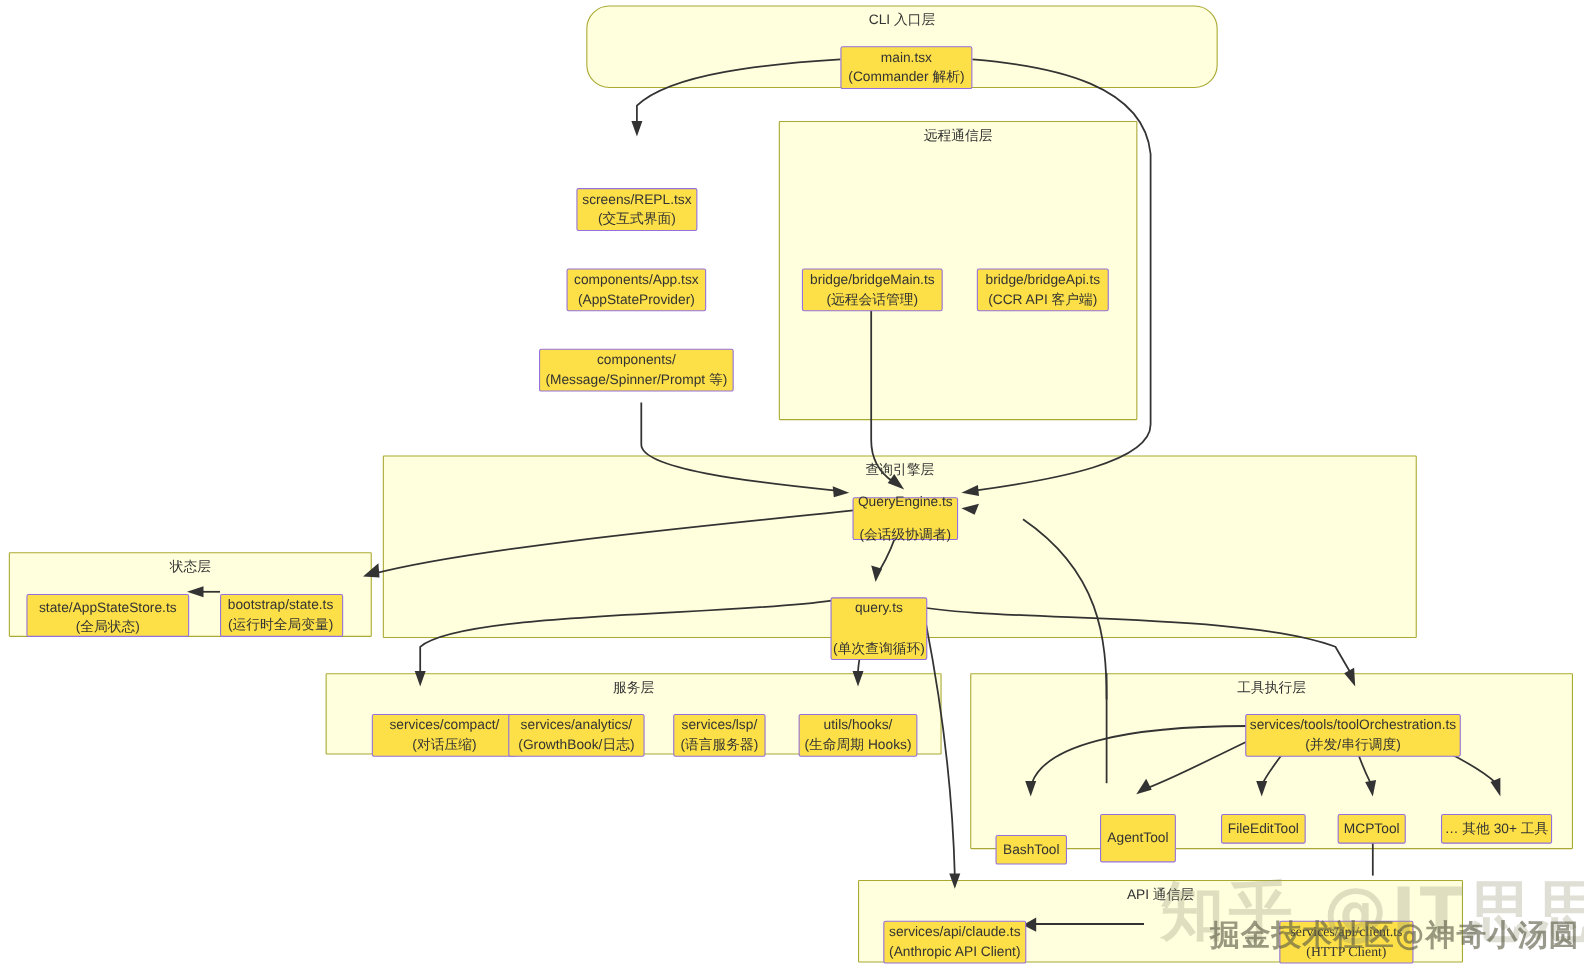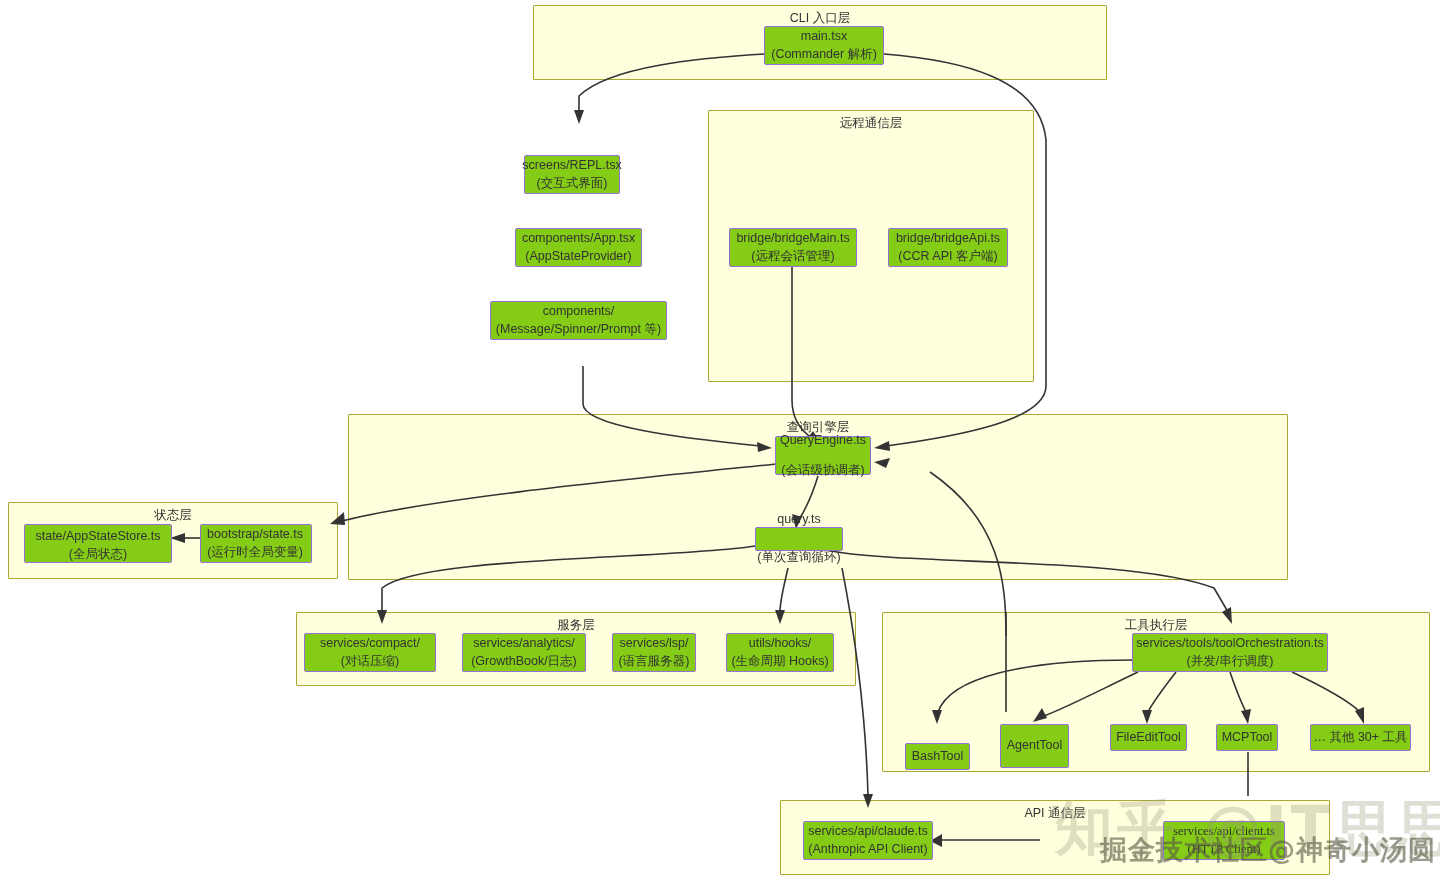--- a/index.html
+++ b/index.html
@@ -28,34 +28,35 @@
     top:4px;
     text-align:center;
     font-size:12.5px;
     color:#333333;
     white-space:nowrap;
     pointer-events:none;
   }
   
   .node{
     position:absolute;
-    background:#84cc16;
+    background:#fde047;
     border:1px solid #9370db;
     box-sizing:border-box;
     border-radius:2px;
     display:flex;
     flex-direction:column;
     align-items:center;
     justify-content:center;
     font-size:12.5px;
     color:#333333;
     line-height:1.42;
     text-align:center;
     white-space:nowrap;
     padding:3px 8px;
+    margin-top:16px;
   }
   .node .l1,.node .l2{display:block;}
   
   #edges{
     position:absolute;
     left:0;top:0;
     width:1440px;height:881px;
     pointer-events:none;
   }
   .edge{
@@ -84,21 +85,21 @@
     font-weight:700;
     color:rgba(90,90,70,0.62);
     letter-spacing:1px;
   }
 </style>
 </head>
 <body>
 
 <div id="stage">
 
-  <div class="cluster" style="left:533px;top:5px;width:574px;height:75px;">
+  <div class="cluster" style="left:533px;top:5px;width:574px;height:75px;border-radius:21px;">
     <span class="cluster-title">CLI 入口层</span>
   </div>
 
 
   <div class="cluster" style="left:708px;top:110px;width:326px;height:272px;">
     <span class="cluster-title">远程通信层</span>
   </div>
 
   <div class="cluster" style="left:348px;top:414px;width:940px;height:166px;">
     <span class="cluster-title">查询引擎层</span>
@@ -179,21 +180,21 @@
 
     <path class="edge" d="M932,840 L1040,840"></path>
     <polygon class="ehead" points="942,834 930,841 942,847"></polygon>
   </svg>
 
   <div class="node" style="left:764px;top:26px;width:120px;height:39px;">
     <span class="l1">main.tsx</span>
     <span class="l2">(Commander 解析)</span>
   </div>
 
-  <div class="node" style="left:524px;top:155px;width:96px;height:39px;">
+  <div class="node" style="left:524px;top:155px;width:110px;height:39px;">
     <span class="l1">screens/REPL.tsx</span>
     <span class="l2">(交互式界面)</span>
   </div>
 
   <div class="node" style="left:515px;top:228px;width:127px;height:39px;">
     <span class="l1">components/App.tsx</span>
     <span class="l2">(AppStateProvider)</span>
   </div>
 
   <div class="node" style="left:490px;top:301px;width:177px;height:39px;">
@@ -209,36 +210,36 @@
   <div class="node" style="left:888px;top:228px;width:120px;height:39px;">
     <span class="l1">bridge/bridgeApi.ts</span>
     <span class="l2">(CCR API 客户端)</span>
   </div>
 
   <div class="node" style="left:775px;top:436px;width:96px;height:39px;gap:12px;">
     <span class="l1">QueryEngine.ts</span>
     <span class="l2">(会话级协调者)</span>
   </div>
 
-  <div class="node" style="left:755px;top:527px;width:88px;height:24px;gap:20px;">
+  <div class="node" style="left:755px;top:527px;width:88px;height:57px;gap:20px;">
     <span class="l1">query.ts</span>
     <span class="l2">(单次查询循环)</span>
   </div>
 
   <div class="node" style="left:24px;top:524px;width:148px;height:39px;justify-content:space-between;">
     <span class="l1">state/AppStateStore.ts</span>
     <span class="l2">(全局状态)</span>
   </div>
 
   <div class="node" style="left:200px;top:524px;width:112px;height:39px;align-items:flex-end;">
     <span class="l1">bootstrap/state.ts</span>
     <span class="l2">(运行时全局变量)</span>
   </div>
 
-  <div class="node" style="left:304px;top:633px;width:132px;height:39px;">
+  <div class="node" style="left:338px;top:633px;width:132px;height:39px;">
     <span class="l1">services/compact/</span>
     <span class="l2">(对话压缩)</span>
   </div>
 
   <div class="node" style="left:462px;top:633px;width:124px;height:39px;">
     <span class="l1">services/analytics/</span>
     <span class="l2">(GrowthBook/日志)</span>
   </div>
 
   <div class="node" style="left:612px;top:633px;width:84px;height:39px;">

